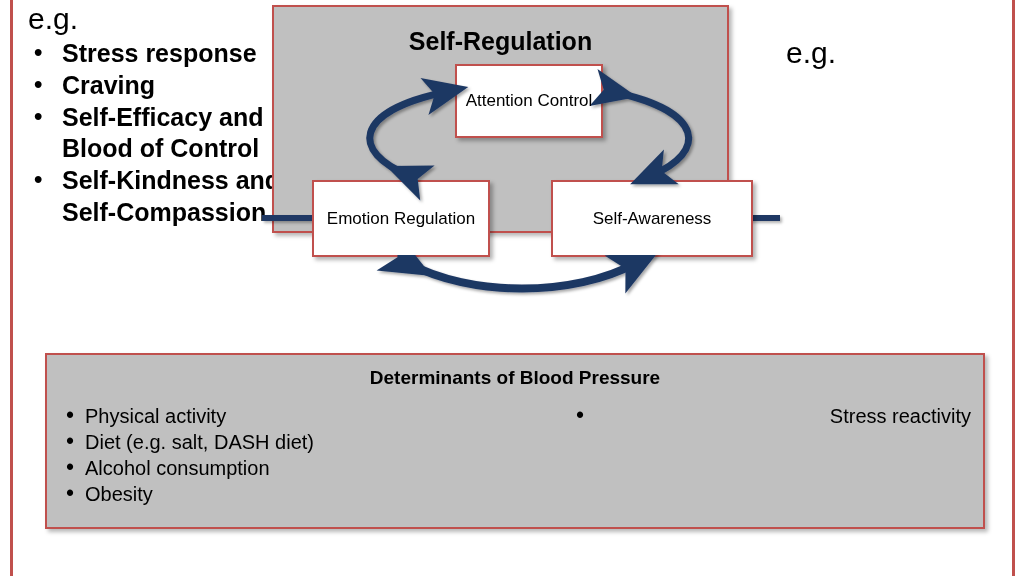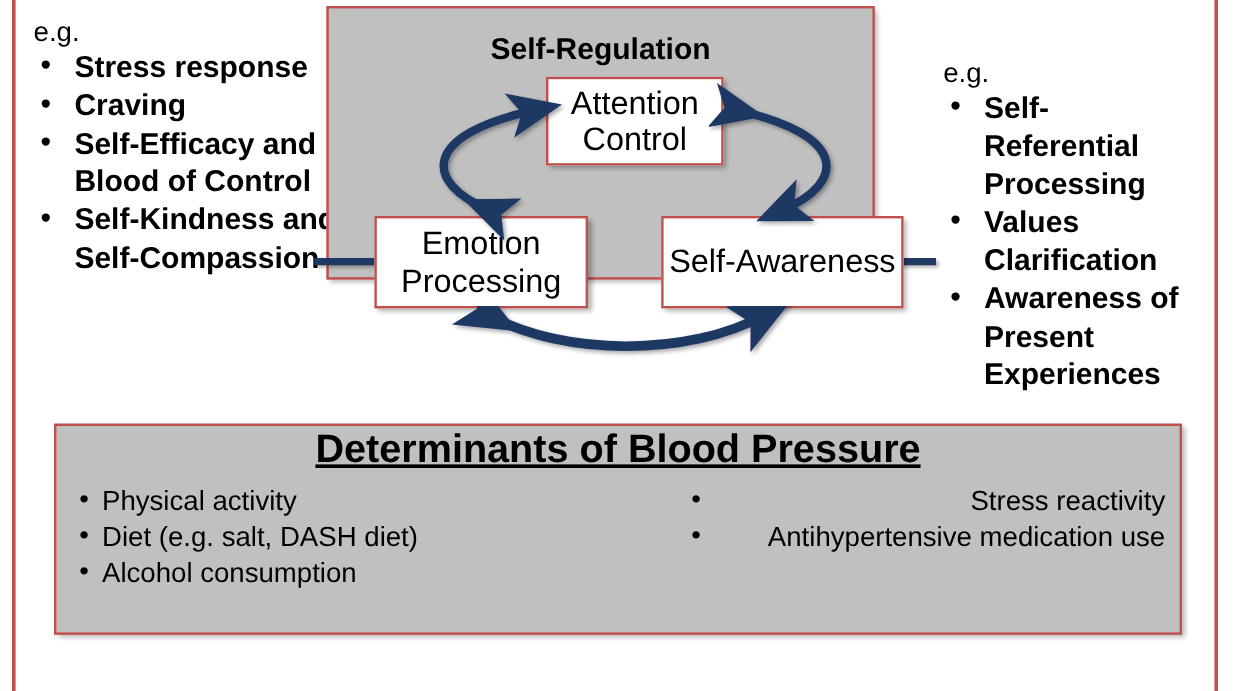--- a/index.html
+++ b/index.html
@@ -39,47 +39,47 @@
   
   .node {
     position: absolute;
     background: #FFFFFF;
     border: 2px solid #C0504D;
     box-sizing: border-box;
     display: flex;
     align-items: center;
     justify-content: center;
     text-align: center;
-    font-size: 27px;
+    font-size: 17px;
     color: #000000;
     line-height: 1.12;
     box-shadow: 3px 3px 4px rgba(0,0,0,0.30);
     z-index: 6;
   }
 
   
   .panel-title {
     position: absolute;
     left: 0;
     width: 100%;
     text-align: center;
     font-weight: bold;
     color: #000000;
   }
   #sr-title { top: 20px; font-size: 25px; }
-  #det-title { top: 0; font-size: 33px; text-decoration: underline; }
+  #det-title { top: 12px; font-size: 19px; }
 
   
   .eg-block {
     position: absolute;
     color: #000000;
     font-size: 25px;
     line-height: 1.27;
   }
-  .eg-head { margin: 12px 0 0 4px; font-size: 23px; }
+  .eg-head { margin: 0 0 0 4px; font-size: 30px; }
   .eg-list {
     margin: 0;
     padding: 0;
     list-style: none;
     font-weight: bold;
   }
   .eg-list li {
     position: relative;
     padding-left: 38px;
     margin-bottom: 0;
@@ -88,21 +88,21 @@
     content: "\2022";
     position: absolute;
     left: 10px;
     top: -1px;
     font-size: 24px;
   }
 
   
   .det-col {
     position: absolute;
-    font-size: 23px;
+    font-size: 20px;
     color: #000000;
     line-height: 1.3;
   }
   .det-col ul {
     margin: 0;
     padding: 0;
     list-style: none;
   }
   .det-col li {
     position: relative;
@@ -147,61 +147,56 @@
     <ul class="eg-list">
       <li>Stress response</li>
       <li>Craving</li>
       <li>Self-Efficacy and Blood of Control</li>
       <li>Self-Kindness and Self-Compassion</li>
     </ul>
   </div>
 
   <div class="eg-block" style="left:782px; top:34px; width:218px;">
     <div class="eg-head">e.g.</div>
-    <ul class="eg-list">
-      <li>Self-Referential Processing</li>
-      <li>Values Clarification</li>
-      <li>Awareness of Present Experiences</li>
-    </ul>
   </div>
 
   <div class="panel" style="left:272px; top:5px; width:457px; height:228px;">
     <div class="panel-title" id="sr-title">Self-Regulation</div>
   </div>
 
   <div class="h-line" style="left:262px; top:215px; width:60px;"></div>
   <div class="h-line" style="left:722px; top:215px; width:58px;"></div>
 
   <div class="node" style="left:455px; top:64px; width:148px; height:74px;">
     <span>Attention Control</span>
   </div>
 
   <div class="node" style="left:312px; top:180px; width:178px; height:77px;">
-    <span>Emotion Processing</span>
+    <span>Emotion Regulation</span>
   </div>
 
   <div class="node" style="left:551px; top:180px; width:202px; height:77px;">
     <span>Self-Awareness</span>
   </div>
 
   <div class="panel" style="left:45px; top:353px; width:940px; height:176px;">
     <div class="panel-title" id="det-title">Determinants of Blood Pressure</div>
 
     <div class="det-col" style="left:14px; top:48px; width:470px;">
       <ul>
         <li>Physical activity</li>
         <li>Diet (e.g. salt, DASH diet)</li>
         <li>Alcohol consumption</li>
+        <li>Obesity</li>
       </ul>
     </div>
 
     <div class="det-col" style="left:524px; top:48px; width:400px;text-align:right;">
       <ul>
         <li>Stress reactivity</li>
-        <li>Antihypertensive medication use</li>
       </ul>
     </div>
   </div>
 
   <svg class="overlay" viewBox="0 0 1028 576">
     <defs>
       <marker id="ah" markerWidth="7" markerHeight="7" refX="3.2" refY="3.1" orient="auto" markerUnits="strokeWidth">
         <path d="M0.2,0.4 L6.6,3.1 L0.2,5.8 L1.7,3.1 Z" fill="#1F3864"></path>
       </marker>
       <filter id="sh" x="-30%" y="-30%" width="170%" height="170%">

